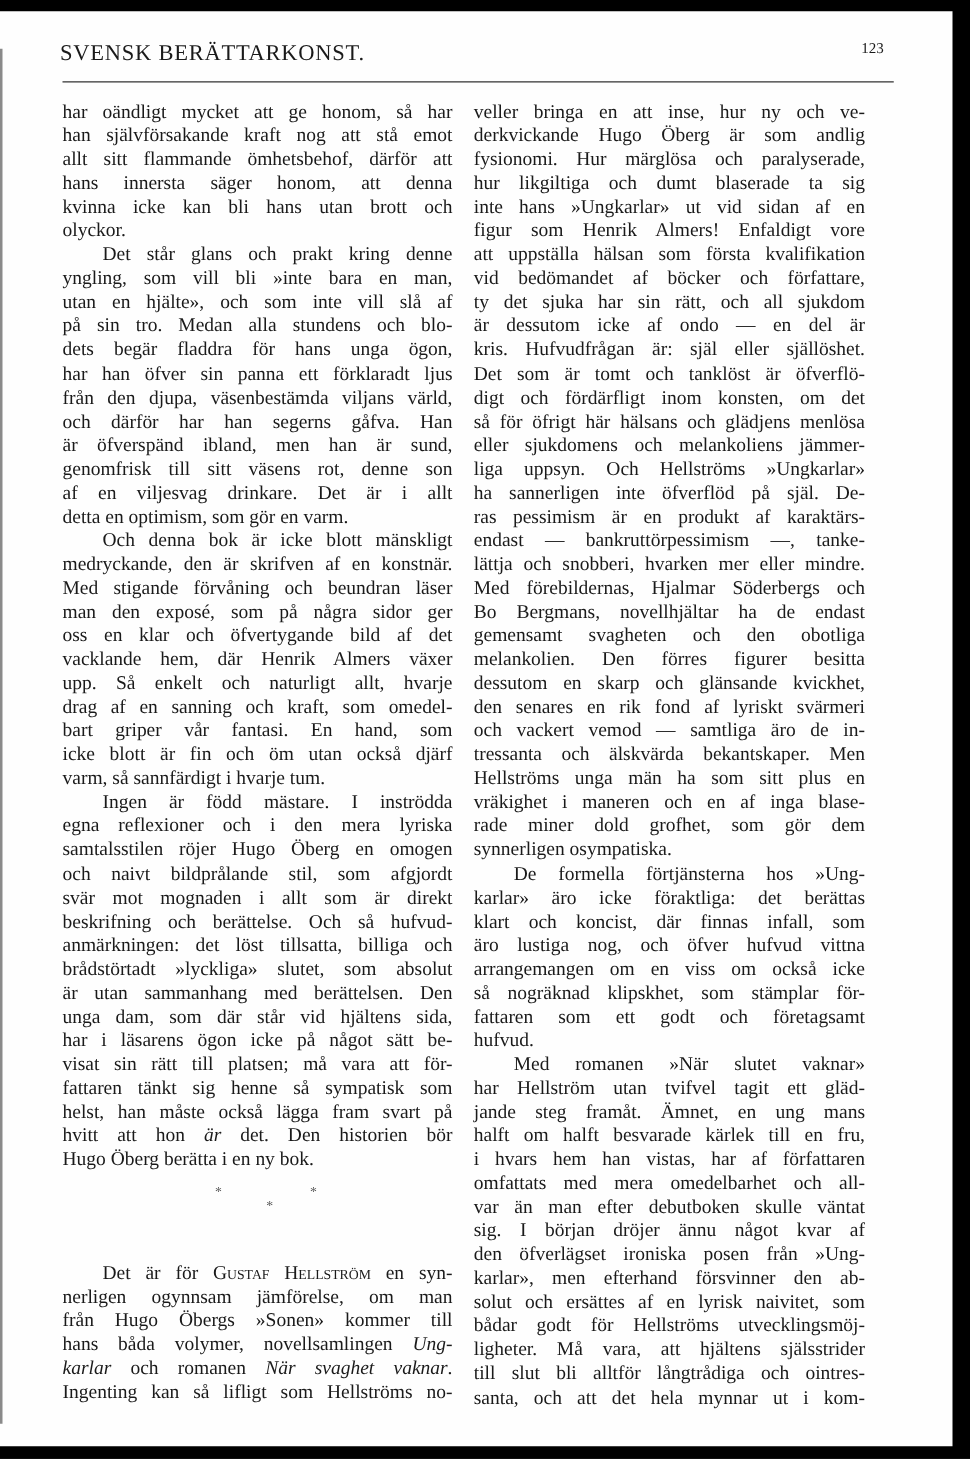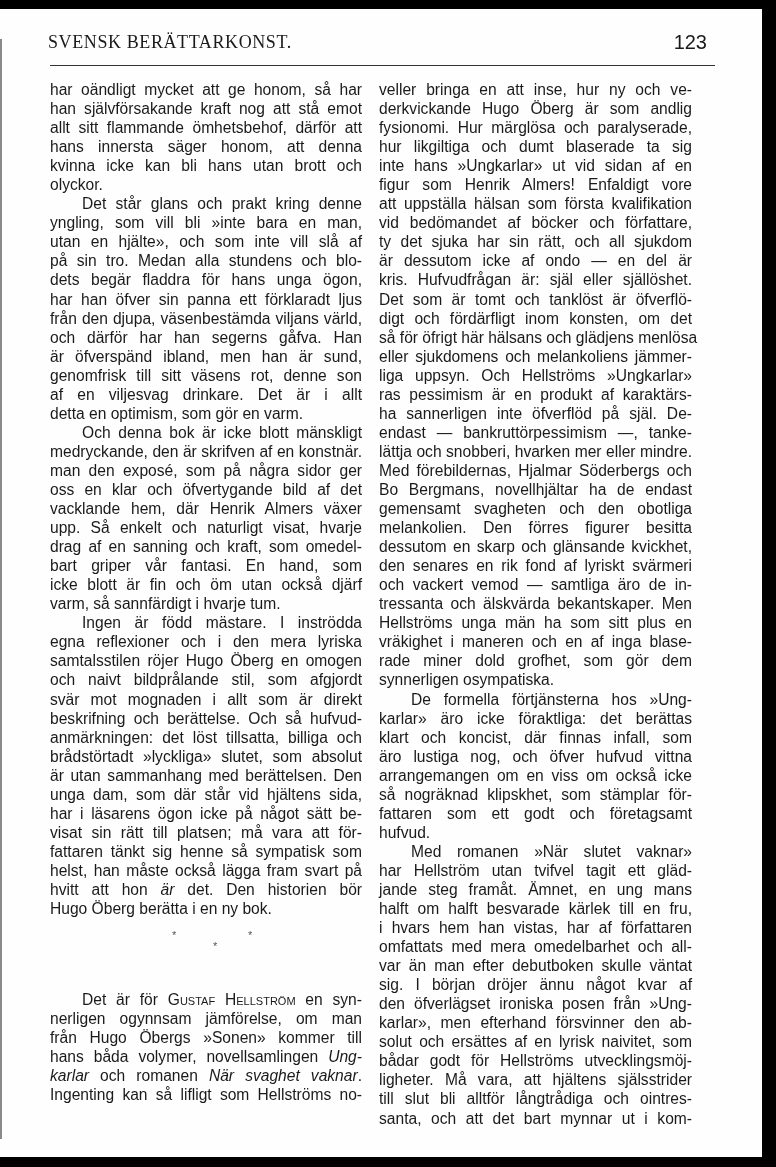--- a/index.html
+++ b/index.html
@@ -46,37 +46,37 @@
       text-align: left;
       font-family: "Liberation Serif", serif;
       font-size: 18px;
       letter-spacing: 0.6px;
       color: #1a1a1a;
     }
     .page-number {
       position: absolute;
       right: 8px;
       top: 22px;
-      font-family: Liberation Sans, sans-serif;
-      font-size: 20px;
+      font-family: Liberation Serif, serif;
+      font-size: 12px;
       color: #1a1a1a;
     }
     .head-rule {
       position: absolute;
       left: 2px;
       right: 0;
       top: 56px;
       height: 1px;
       background: #333;
     }
     .column {
       position: absolute;
       top: 71px;
       width: 312px;
-      font-family: Liberation Sans, sans-serif;
+      font-family: Liberation Serif, serif;
       font-size: 15.6px;
       line-height: 19.05px;
       color: #1a1a1a;
     }
     .col-left { left: 50px; }
     .col-right { left: 379px; width: 313px; }
     .line {
       display: block;
       white-space: nowrap;
       text-align: justify;
@@ -131,24 +131,25 @@
       <span class="line">från den djupa, väsenbestämda viljans värld,</span>
       <span class="line">och därför har han segerns gåfva. Han</span>
       <span class="line">är öfverspänd ibland, men han är sund,</span>
       <span class="line">genomfrisk till sitt väsens rot, denne son</span>
       <span class="line">af en viljesvag drinkare. Det är i allt</span>
       <span class="line last">detta en optimism, som gör en varm.</span>
     </div>
     <div>
       <span class="line indent">Och denna bok är icke blott mänskligt</span>
       <span class="line">medryckande, den är skrifven af en konstnär.</span>
+      <span class="line">Med stigande förvåning och beundran läser</span>
       <span class="line">man den exposé, som på några sidor ger</span>
       <span class="line">oss en klar och öfvertygande bild af det</span>
       <span class="line">vacklande hem, där Henrik Almers växer</span>
-      <span class="line">upp. Så enkelt och naturligt visat, hvarje</span>
+      <span class="line">upp. Så enkelt och naturligt allt, hvarje</span>
       <span class="line">drag af en sanning och kraft, som omedel-</span>
       <span class="line">bart griper vår fantasi. En hand, som</span>
       <span class="line">icke blott är fin och öm utan också djärf</span>
       <span class="line last">varm, så sannfärdigt i hvarje tum.</span>
     </div>
     <div>
       <span class="line indent">Ingen är född mästare. I inströdda</span>
       <span class="line">egna reflexioner och i den mera lyriska</span>
       <span class="line">samtalsstilen röjer Hugo Öberg en omogen</span>
       <span class="line">och naivt bildprålande stil, som afgjordt</span>
@@ -194,22 +195,22 @@
       <span class="line">att uppställa hälsan som första kvalifikation</span>
       <span class="line">vid bedömandet af böcker och författare,</span>
       <span class="line">ty det sjuka har sin rätt, och all sjukdom</span>
       <span class="line">är dessutom icke af ondo — en del är</span>
       <span class="line">kris. Hufvudfrågan är: själ eller själlöshet.</span>
       <span class="line">Det som är tomt och tanklöst är öfverflö-</span>
       <span class="line">digt och fördärfligt inom konsten, om det</span>
       <span class="line">så för öfrigt här hälsans och glädjens menlösa</span>
       <span class="line">eller sjukdomens och melankoliens jämmer-</span>
       <span class="line">liga uppsyn. Och Hellströms »Ungkarlar»</span>
+      <span class="line">ha sannerligen inte öfverflöd på själ. De-</span>
       <span class="line">ras pessimism är en produkt af karaktärs-</span>
-      <span class="line">ha sannerligen inte öfverflöd på själ. De-</span>
       <span class="line">endast — bankruttörpessimism —, tanke-</span>
       <span class="line">lättja och snobberi, hvarken mer eller mindre.</span>
       <span class="line">Med förebildernas, Hjalmar Söderbergs och</span>
       <span class="line">Bo Bergmans, novellhjältar ha de endast</span>
       <span class="line">gemensamt svagheten och den obotliga</span>
       <span class="line">melankolien. Den förres figurer besitta</span>
       <span class="line">dessutom en skarp och glänsande kvickhet,</span>
       <span class="line">den senares en rik fond af lyriskt svärmeri</span>
       <span class="line">och vackert vemod — samtliga äro de in-</span>
       <span class="line">tressanta och älskvärda bekantskaper. Men</span>
@@ -236,16 +237,16 @@
       <span class="line">i hvars hem han vistas, har af författaren</span>
       <span class="line">omfattats med mera omedelbarhet och all-</span>
       <span class="line">var än man efter debutboken skulle väntat</span>
       <span class="line">sig. I början dröjer ännu något kvar af</span>
       <span class="line">den öfverlägset ironiska posen från »Ung-</span>
       <span class="line">karlar», men efterhand försvinner den ab-</span>
       <span class="line">solut och ersättes af en lyrisk naivitet, som</span>
       <span class="line">bådar godt för Hellströms utvecklingsmöj-</span>
       <span class="line">ligheter. Må vara, att hjältens själsstrider</span>
       <span class="line">till slut bli alltför långtrådiga och ointres-</span>
-      <span class="line">santa, och att det bart mynnar ut i kom-</span>
+      <span class="line">santa, och att det hela mynnar ut i kom-</span>
     </div>
   </section>
 </div>
 
 </body></html>

